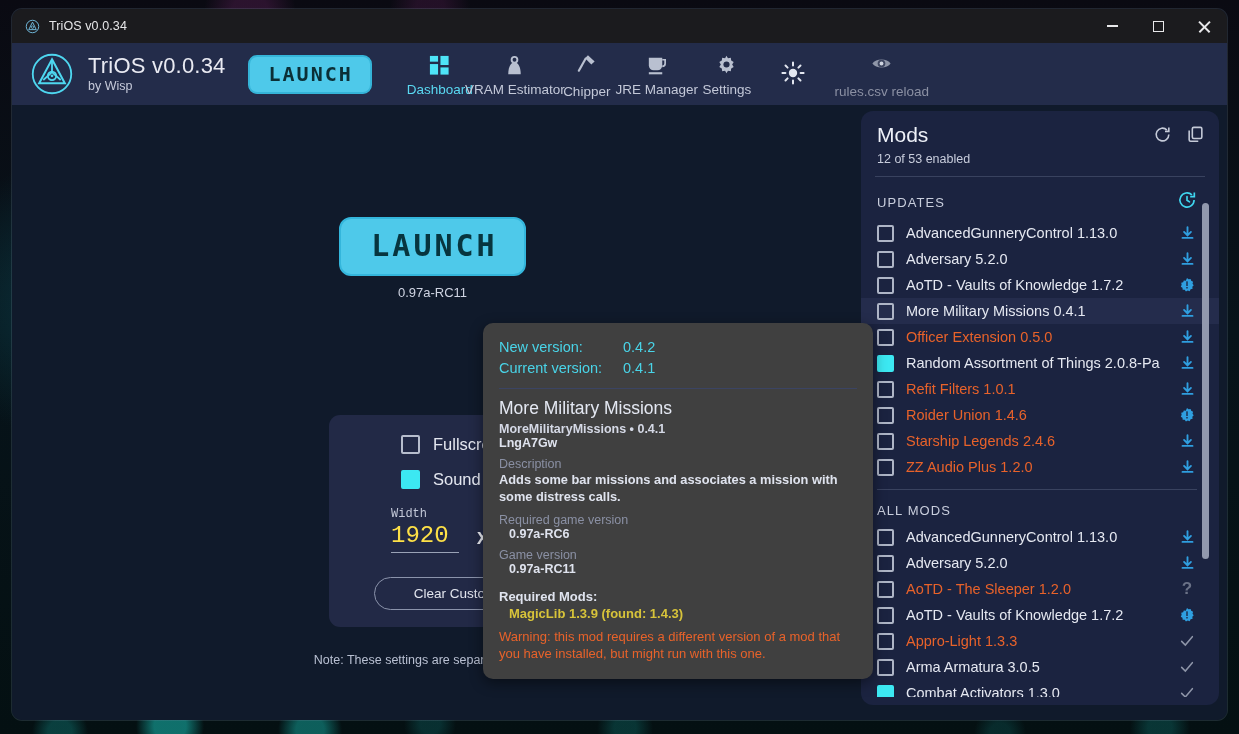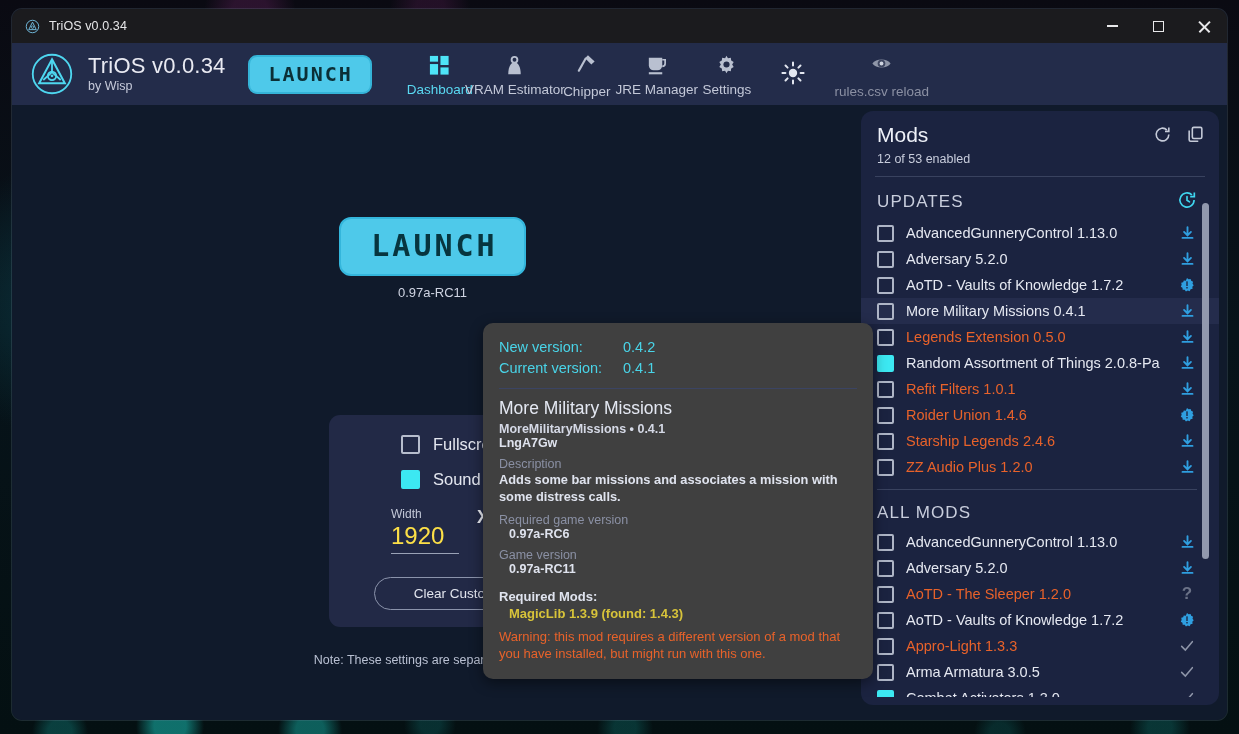--- a/index.html
+++ b/index.html
@@ -115,21 +115,21 @@
     position: absolute; left: 317px; top: 310px; width: 254px; height: 212px;
     background: #222946; border-radius: 11px;
   }
   .chk-row { display: flex; align-items: center; gap: 13px; padding-left: 72px; height: 35px; }
   .chkbox {
     width: 19px; height: 19px; border: 2px solid #b7bdcd; border-radius: 2px; background: transparent;
     flex: 0 0 19px; cursor: pointer;
   }
   .chkbox.on { background: #3ce8f2; border-color: #3ce8f2; }
   .chk-label { color: #e4e7f0; font-size: 16.5px; }
-  .dim-row { display: flex; gap: 18px; padding: 10px 0 0 62px; }
+  .dim-row { display: flex; align-items: flex-end; gap: 18px; padding: 10px 0 0 62px; font-family: Liberation Mono, monospace; }
   .dim-field { display: flex; flex-direction: column; width: 68px; }
   .dim-cap { color: #c3c8d8; font-size: 12px; margin-bottom: 1px; }
   .dim-val {
     color: #fde047; font-size: 24px; border-bottom: 1px solid #9aa2b6; padding-bottom: 3px;
     background: transparent;
   }
   .dim-x { color: #eef0f6; font-size: 18px; font-weight: bold; padding-bottom: 4px; }
   #clear-btn {
     position: absolute; left: 45px; top: 162px; width: 210px; height: 33px;
     border: 1px solid #8b93ab; border-radius: 17px; background: transparent;
@@ -148,21 +148,21 @@
   #mods-head { padding: 12px 16px 0 16px; position: relative; }
   #mods-title { color: #eef1f8; font-size: 21px; }
   #mods-count { color: #c8cddc; font-size: 12.5px; margin-top: 5px; }
   #mods-head-icons { position: absolute; right: 14px; top: 14px; display: flex; gap: 14px; }
   #mods-div { height: 1px; background: #39425f; margin: 10px 14px 0 14px; }
   #mods-scroll { position: relative; height: 520px; overflow: hidden; }
   .section-head {
     display: flex; align-items: center; justify-content: space-between;
     padding: 13px 22px 6px 16px;
   }
-  .section-label { color: #c9cedd; font-size: 17px; letter-spacing: 1.1px; }
+  .section-label { color: #c9cedd; font-size: 13px; letter-spacing: 1.1px; }
   .mod-row {
     display: flex; align-items: center; height: 26px; padding: 0 22px 0 16px; gap: 12px; cursor: pointer;
   }
   .mod-row.hl { background: #242c4c; }
   .mod-chk {
     width: 17px; height: 17px; flex: 0 0 17px; border: 2px solid #aeb5c6; border-radius: 2px;
   }
   .mod-chk.on { background: #3ce8f2; border-color: #3ce8f2; }
   .mod-name {
     flex: 1; color: #e5e8f1; font-size: 14.5px; white-space: nowrap; overflow: hidden;
@@ -427,21 +427,21 @@
           <span class="mod-chk"></span>
           <span class="mod-name">More Military Missions 0.4.1</span>
           <span class="mod-ico">
             <svg width="15" height="15" viewBox="0 0 24 24">
                 <path d="M12 2v11M6.5 9.5 12 15l5.5-5.5M4 19h16" stroke="#2f9fe0" stroke-width="3" fill="none" stroke-linecap="round"></path>
               </svg>
           </span>
         </div>
         <div class="mod-row">
           <span class="mod-chk"></span>
-          <span class="mod-name warn">Legends Extension 0.5.0</span>
+          <span class="mod-name warn">Officer Extension 0.5.0</span>
           <span class="mod-ico">
             <svg width="15" height="15" viewBox="0 0 24 24">
                 <path d="M12 2v11M6.5 9.5 12 15l5.5-5.5M4 19h16" stroke="#2f9fe0" stroke-width="3" fill="none" stroke-linecap="round"></path>
               </svg>
           </span>
         </div>
         <div class="mod-row">
           <span class="mod-chk on"></span>
           <span class="mod-name">Random Assortment of Things 2.0.8-Pa</span>
           <span class="mod-ico">

